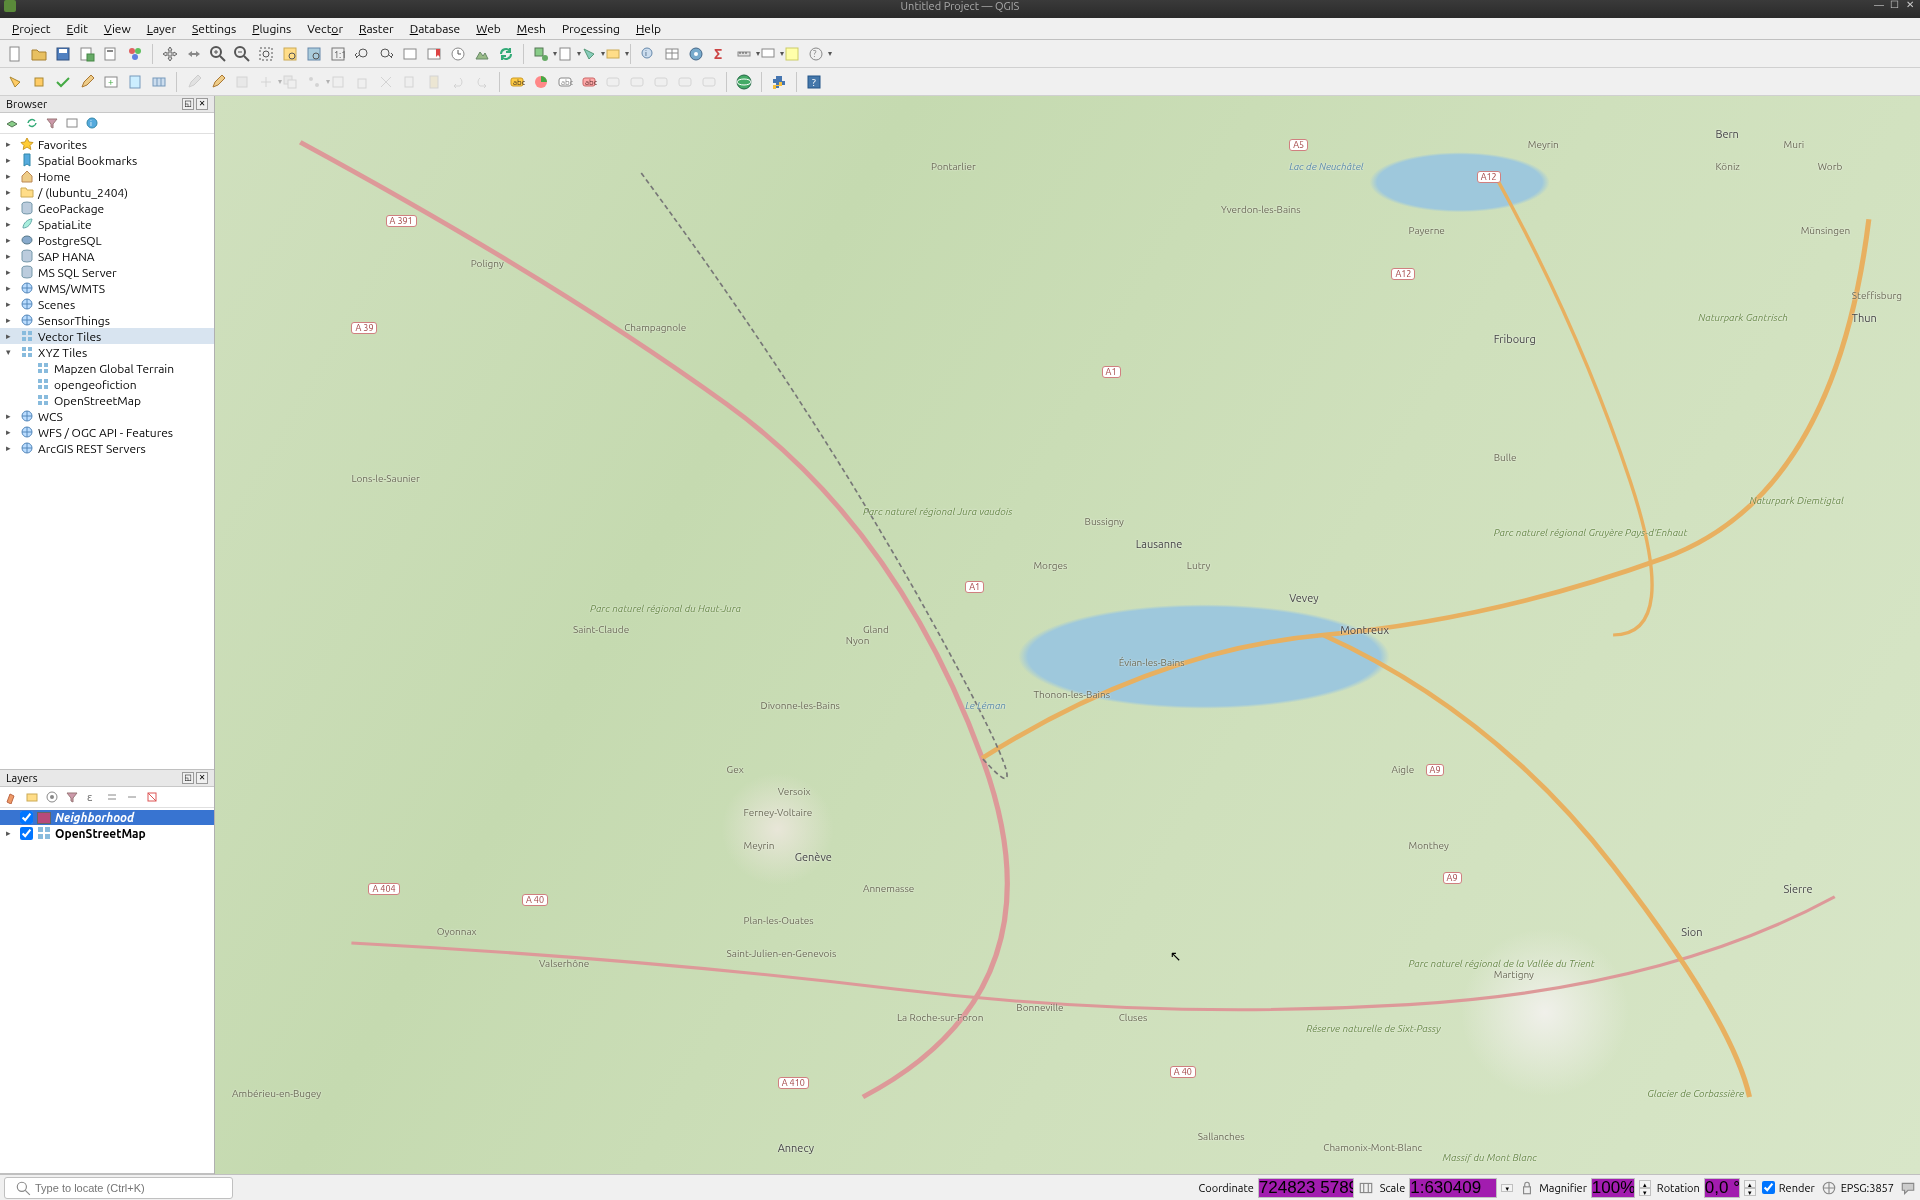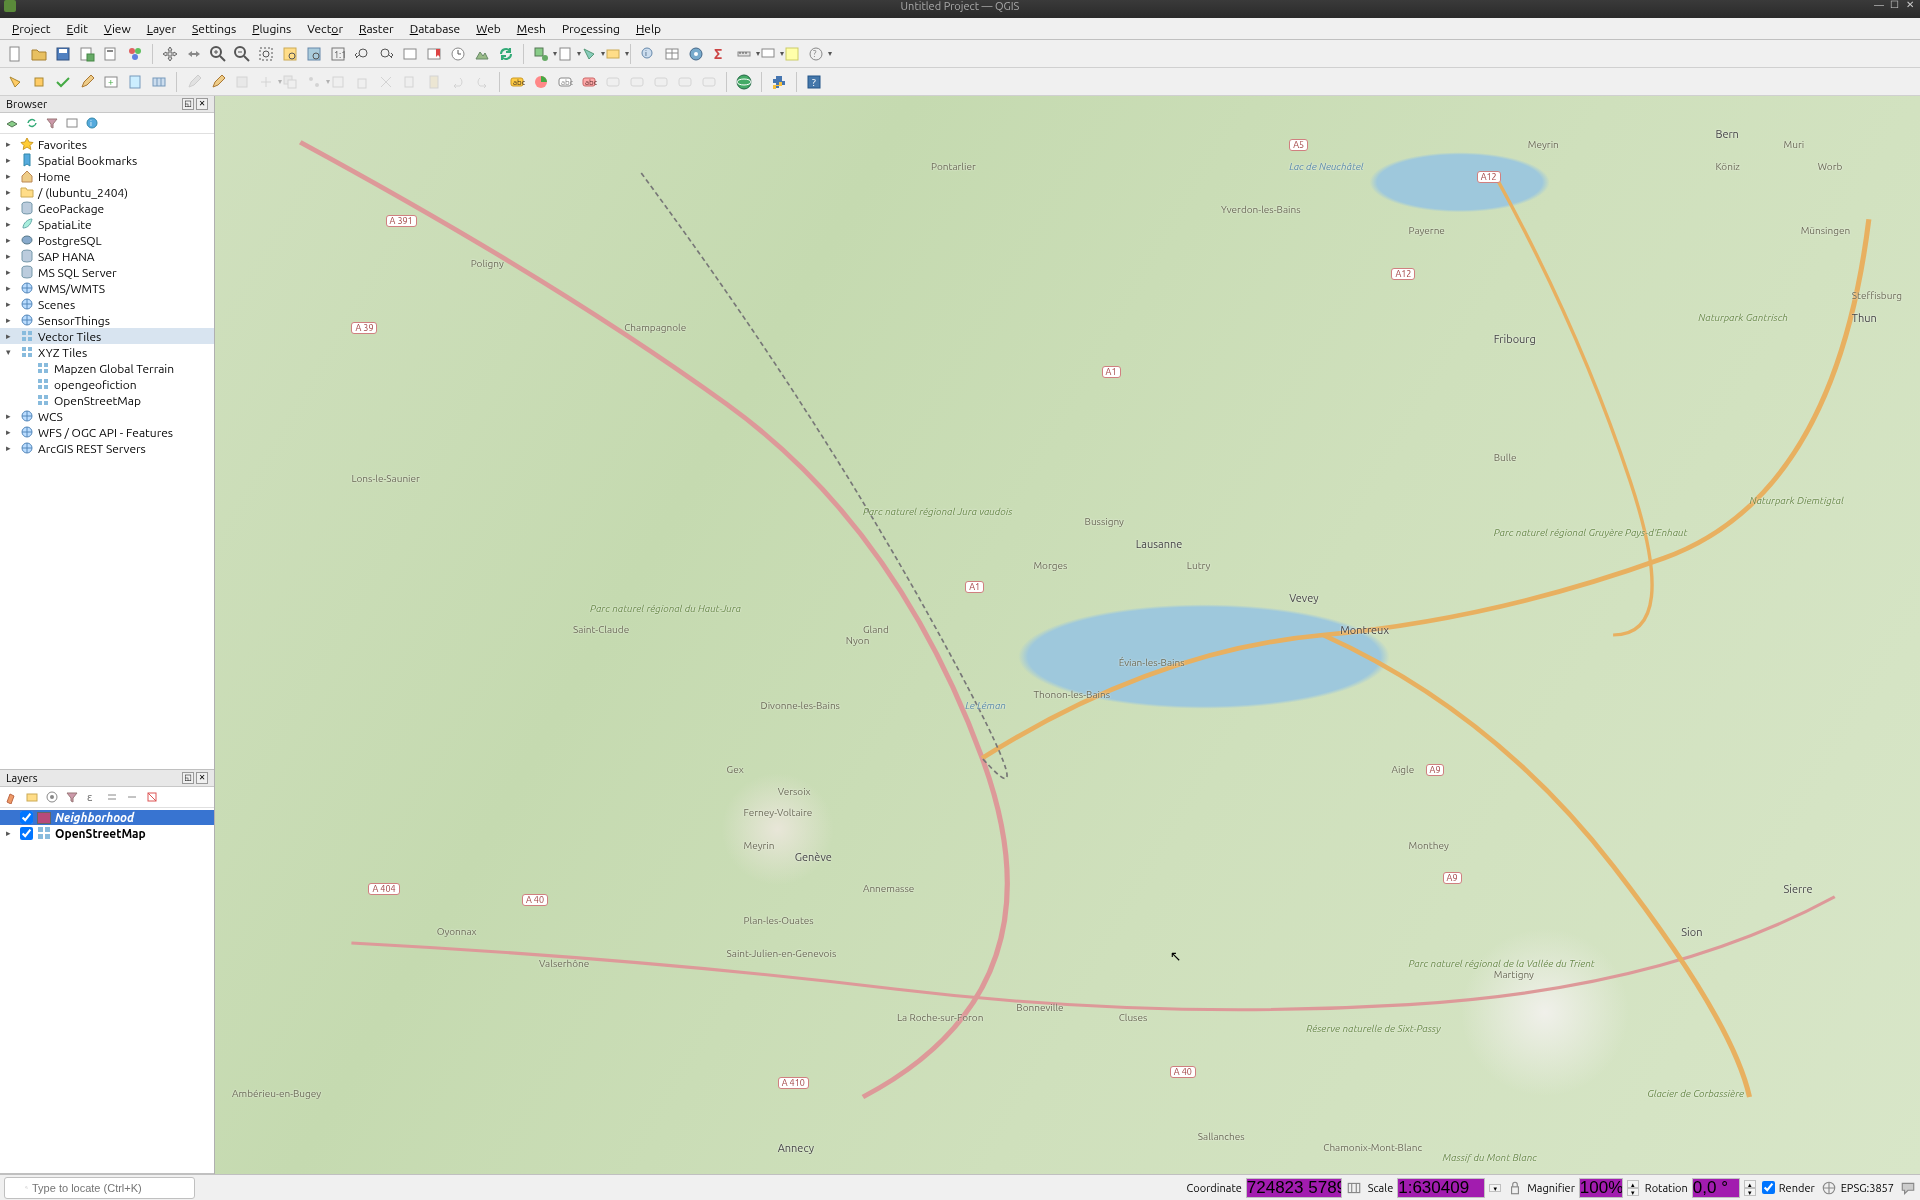--- a/index.html
+++ b/index.html
@@ -99,21 +99,21 @@
   }
   .cursor-arrow { position: absolute; left: 56%; top: 79%; font-size: 14px; color: #000; }
   
   .statusbar {
     position: absolute; bottom: 0; left: 0; right: 0; height: 26px;
     background: #f0f0f0; border-top: 1px solid #c0c0c0;
     display: flex; align-items: center; padding: 0 4px; gap: 6px; font-size: 11px;
   }
   .locator {
     display: flex; align-items: center; gap: 4px; border: 1px solid #c0c0c0; background: #fff;
-    padding: 2px 20px; width: 191px; border-radius: 3px;
+    padding: 2px 10px; width: 229px; border-radius: 3px;
   }
   .locator input { border: none; outline: none; flex: 1; font-size: 11px; }
   .sb-field { display: flex; align-items: center; gap: 4px; }
   .sb-input {
     border: 1px solid #c0c0c0; background: #a21caf; padding: 2px 0; font-size: 17px; height: 20px;
   }
   .sb-spin { display: flex; flex-direction: column; }
   .sb-spin .s { width: 12px; height: 8px; font-size: 7px; text-align: center; border: 1px solid #c0c0c0; background: #f4f4f4; cursor: pointer; line-height: 6px; }
   .sb-icon { width: 16px; height: 16px; display: inline-flex; align-items: center; justify-content: center; }
   .flex-spacer { flex: 1; }
@@ -994,21 +994,21 @@
       </span>
     <span>Magnifier</span>
     <input class="sb-input" style="width: 44px;" value="100%">
     <div class="sb-spin">
         <div class="s">▴</div>
         <div class="s">▾</div>
       </div>
   </div>
   <div class="sb-field">
     <span>Rotation</span>
-    <input class="sb-input" style="width: 48px;" value="0,0 °">
+    <input class="sb-input" style="width: 36px;" value="0,0 °">
     <div class="sb-spin">
         <div class="s">▴</div>
         <div class="s">▾</div>
       </div>
   </div>
   <div class="sb-field">
     <input type="checkbox" checked="" style="">
     <span>Render</span>
   </div>
   <div class="sb-field">

